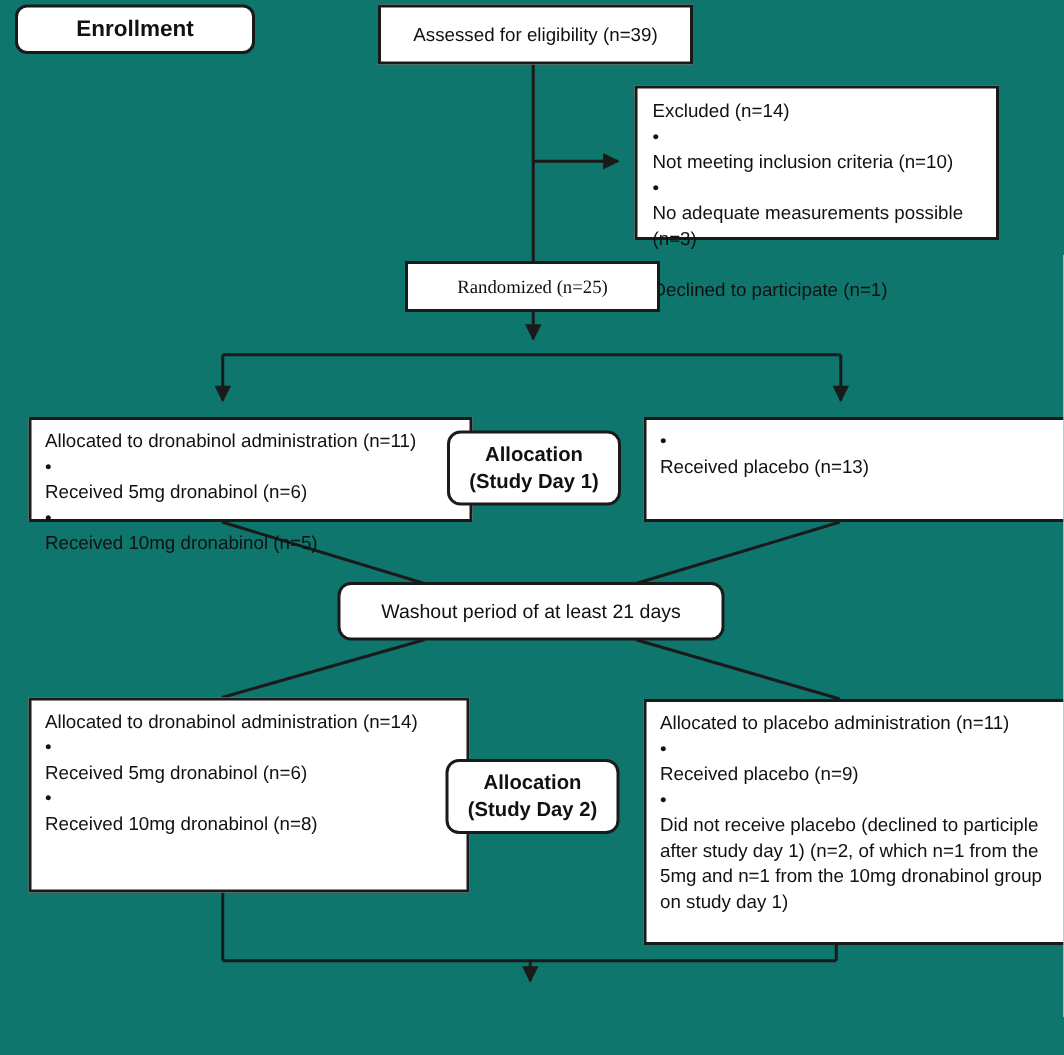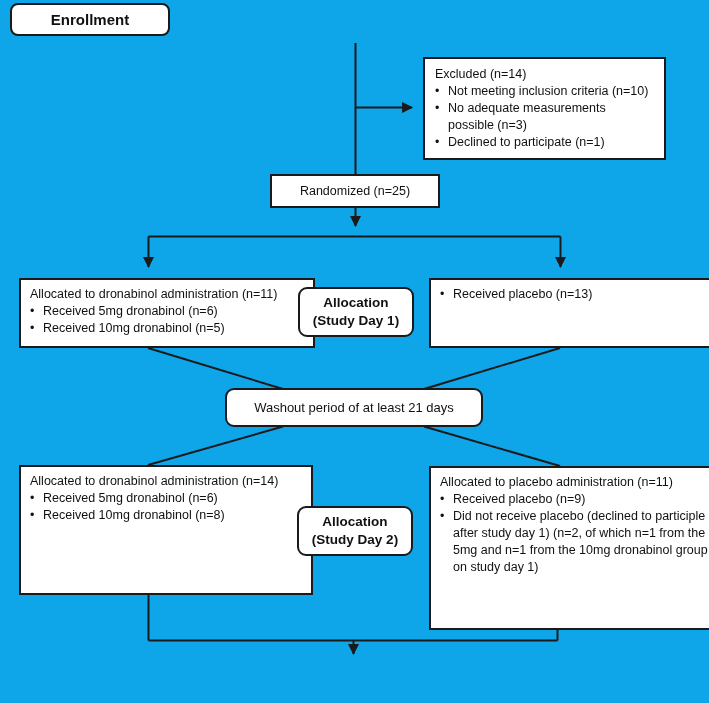--- a/index.html
+++ b/index.html
@@ -1,38 +1,38 @@
 <!DOCTYPE html>
 <html><head>
 <meta charset="utf-8">
 <style>
   html,body{margin:0;padding:0;background:#ffffff;}
   #canvas{
-    position:relative;width:709px;height:703px;background:#0ea5e9;
+    position:relative;width:709px;height:703px;background:#0f766e;
     font-family:"Liberation Sans","DejaVu Sans",sans-serif;color:#111;
     overflow:hidden;
   }
   #wires{position:absolute;left:0;top:0;width:709px;height:703px;pointer-events:none;}
   .box{
     position:absolute;box-sizing:border-box;background:#fff;
     border:2px solid #1a1a1a;font-size:12.5px;line-height:17px;
   }
   .center{display:flex;flex-direction:column;align-items:center;justify-content:center;text-align:center;}
   .rounded{border-radius:9px;}
   .bold{font-weight:bold;}
   .pad{padding:6px 9px;margin-left:17px;}
-  .bullet{display:flex;}
+  .bullet{display:flex;flex-direction:column;}
   .bullet .dot{flex:0 0 13px;}
   .bullet .dot::before{content:"\2022";}
   .bullet .btxt{flex:1 1 auto;}
   
   #enrollment{left:10px;top:3px;width:160px;height:33px;border-radius:8px;font-size:15px;border-width:2.5px;}
   #assessed{left:252px;top:3px;width:210px;height:40px;}
   #excluded{left:423px;top:57px;width:243px;height:103px;padding:7px 14px 7px 10px;}
-  #randomized{left:270px;top:174px;width:170px;height:34px;}
+  #randomized{left:270px;top:174px;width:170px;height:34px;font-family:Liberation Serif, serif;}
   #alloc1-left{left:2px;top:278px;width:296px;height:70px;}
   #alloc1-label{left:298px;top:287px;width:116px;height:50px;font-size:13.5px;line-height:18px;border-width:2.5px;}
   #alloc1-right{left:412px;top:278px;width:294px;height:70px;}
   #washout{left:225px;top:388px;width:258px;height:39px;font-size:13px;}
   #alloc2-left{left:2px;top:465px;width:294px;height:130px;}
   #alloc2-label{left:297px;top:506px;width:116px;height:50px;font-size:13.5px;line-height:18px;border-width:2.5px;}
   #alloc2-right{left:412px;top:466px;width:294px;height:164px;}
   #per-protocol{left:225px;top:665px;width:260px;height:36px;font-size:14px;border-width:2.5px;}
 </style>
 </head>
@@ -61,20 +61,23 @@
       <path d="M557.5 597 L557.5 640.5"></path>
       <path d="M148.5 640.5 L557.5 640.5"></path>
       <path d="M353.5 640.5 L353.5 654" marker-end="url(#arrow)"></path>
     </g>
   </svg>
 
   <div id="enrollment" class="box center bold">
     <span>Enrollment</span>
   </div>
 
+  <div id="assessed" class="box center">
+    <span>Assessed for eligibility (n=39)</span>
+  </div>
 
   <div id="excluded" class="box">
     <div>Excluded (n=14)</div>
     <div class="bullet">
       <span class="dot"></span>
       <span class="btxt">Not meeting inclusion criteria (n=10)</span>
     </div>
     <div class="bullet">
       <span class="dot"></span>
       <span class="btxt">No adequate measurements possible (n=3)</span>

